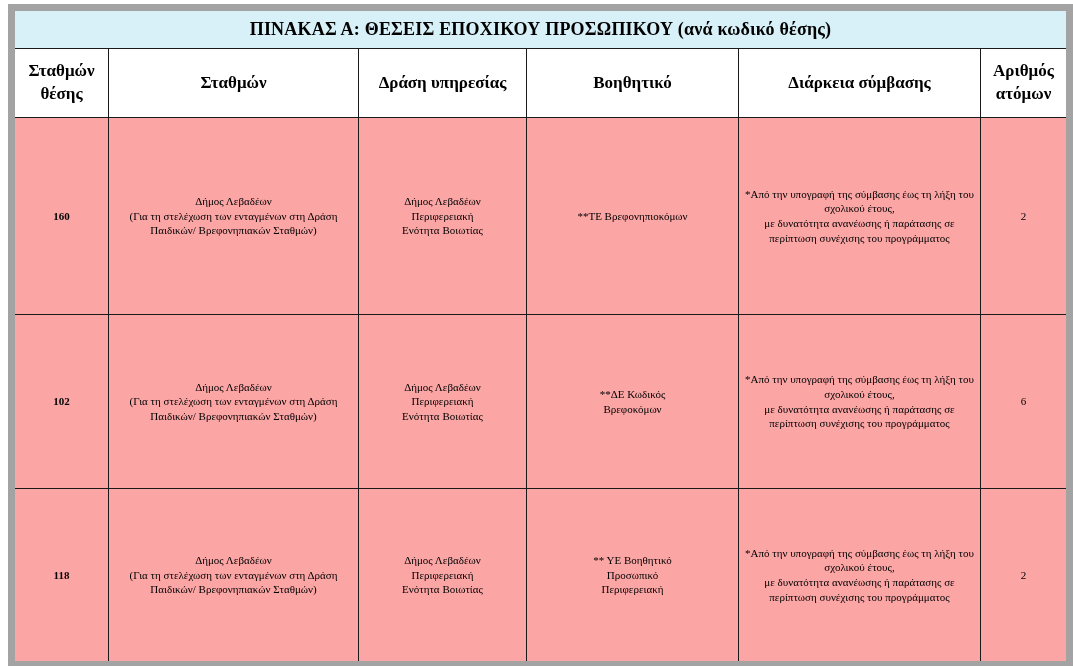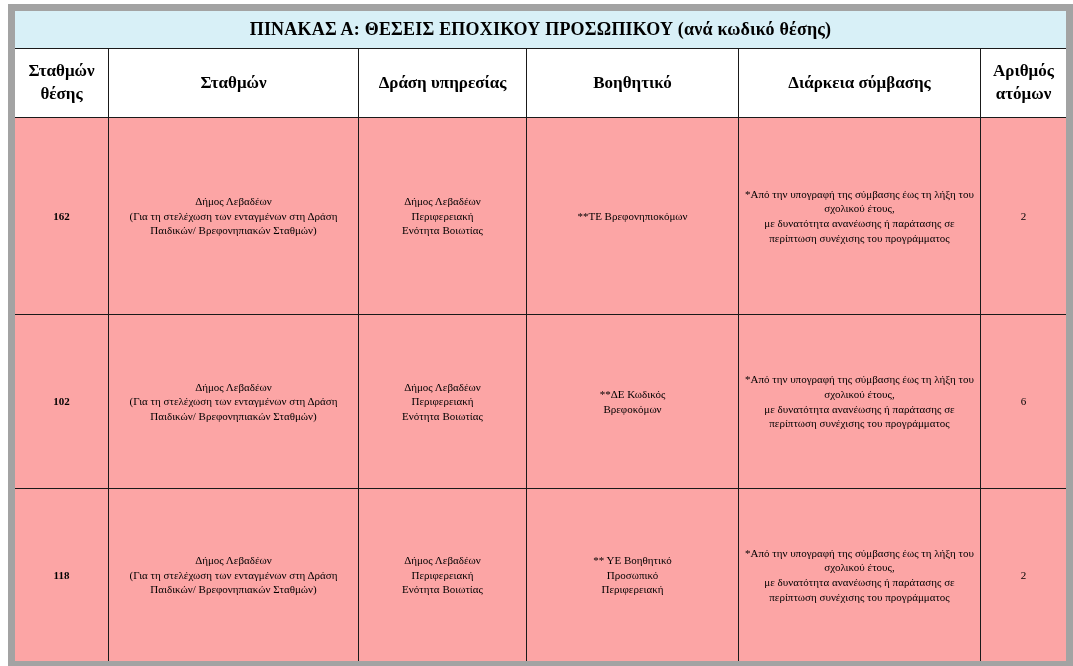--- a/index.html
+++ b/index.html
@@ -77,21 +77,21 @@
         <th>Σταθμών θέσης</th>
         <th>Σταθμών</th>
         <th>Δράση υπηρεσίας</th>
         <th>Βοηθητικό</th>
         <th>Διάρκεια σύμβασης</th>
         <th>Αριθμός ατόμων</th>
       </tr>
     </thead>
     <tbody>
       <tr class="row-1">
-        <td class="code-cell">162</td>
+        <td class="code-cell">160</td>
         <td>Δήμος Λεβαδέων
 (Για τη στελέχωση των ενταγμένων στη Δράση Παιδικών/ Βρεφονηπιακών Σταθμών)</td>
         <td>Δήμος Λεβαδέων
 Περιφερειακή
 Ενότητα Βοιωτίας</td>
         <td>**ΤΕ Βρεφονηπιοκόμων</td>
         <td>*Από την υπογραφή της σύμβασης έως τη λήξη του σχολικού έτους,
 με δυνατότητα ανανέωσης ή παράτασης  σε περίπτωση συνέχισης του προγράμματος</td>
         <td>2</td>
       </tr>

